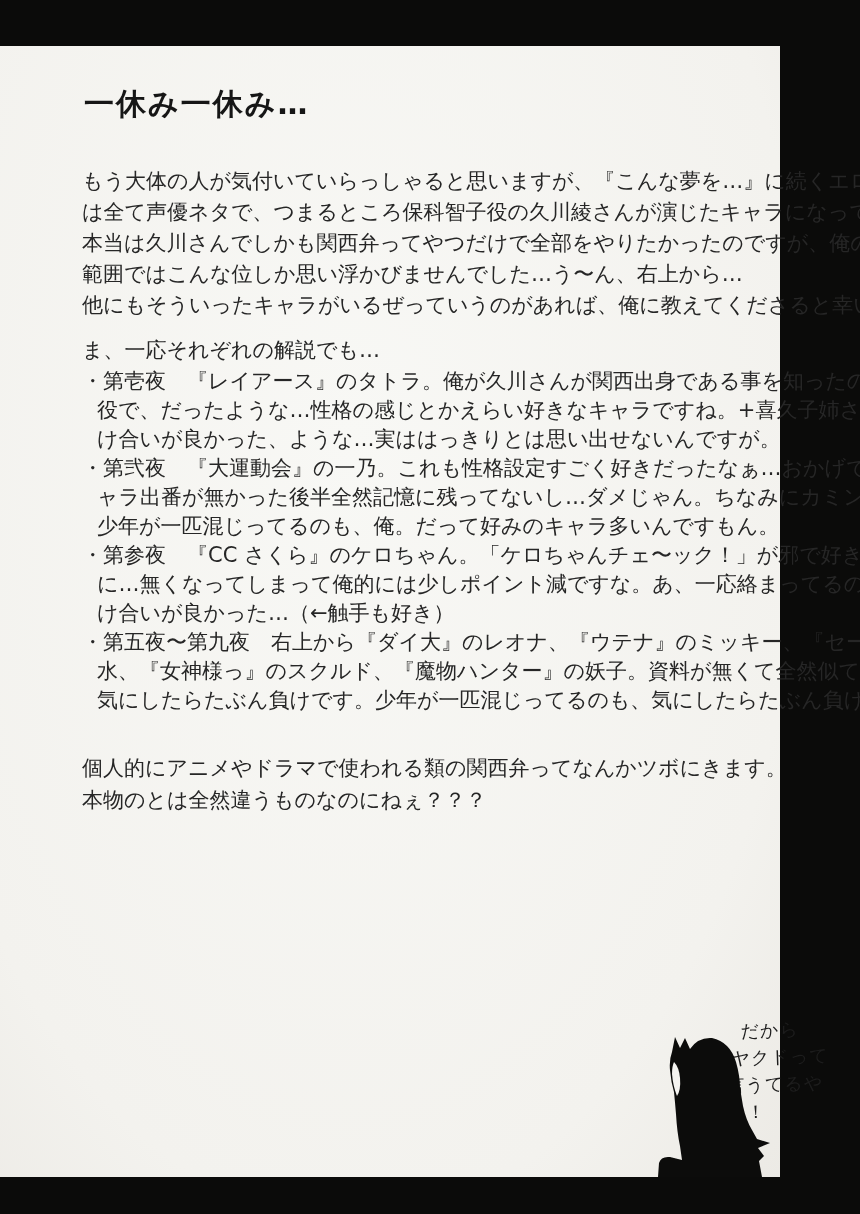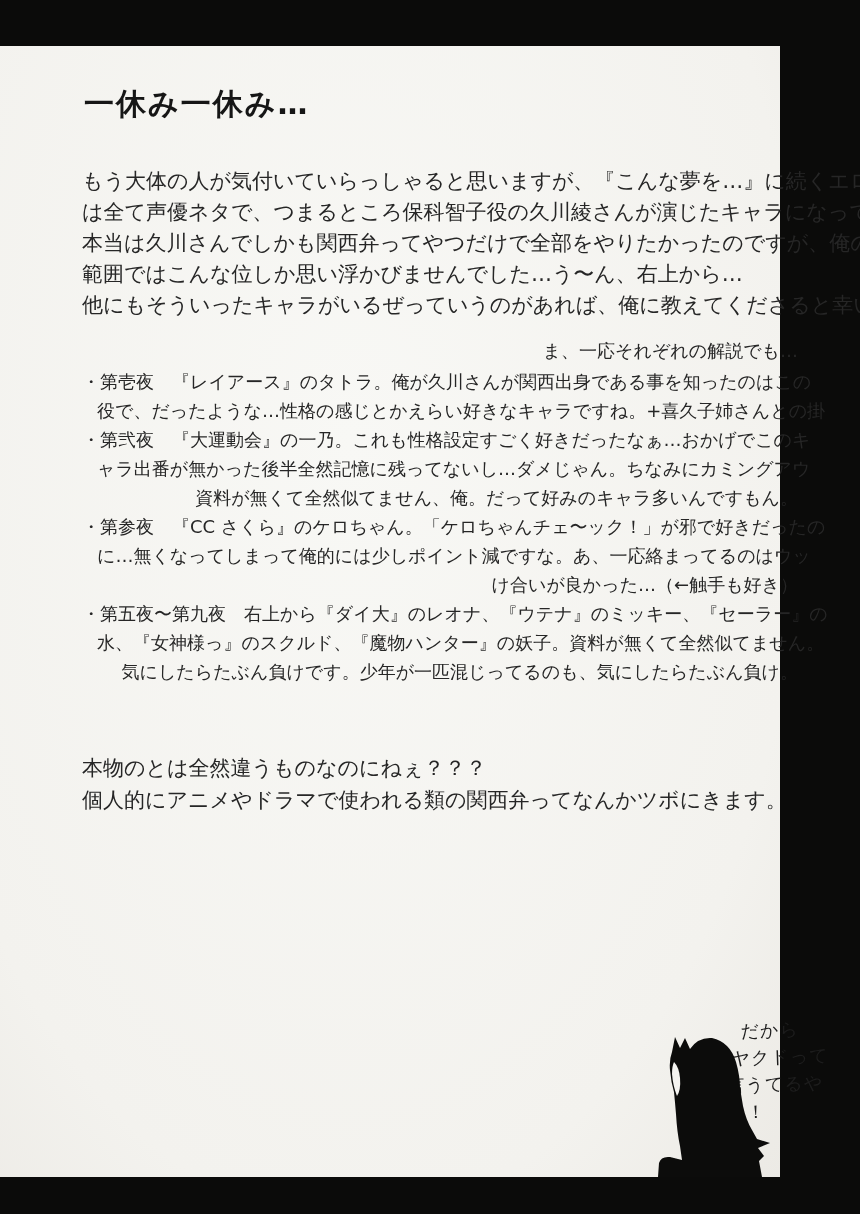--- a/index.html
+++ b/index.html
@@ -21,21 +21,21 @@
   .title{
     position:absolute;left:84px;top:38px;
     font-size:30px;font-weight:bold;color:#161616;
     letter-spacing:2px;
   }
   .textblock{
     position:absolute;left:82px;width:716px;
     color:#262626;
   }
   .intro{top:120px;font-size:21px;line-height:31px;}
-  .commentary{top:290px;font-size:18px;line-height:29px;text-align:right;}
+  .commentary{top:290px;font-size:21px;line-height:29px;}
   .outro{top:706px;font-size:21px;line-height:32px;}
   .line{white-space:nowrap;}
   .cont{padding-left:15px;}
   .heading-gap{height:2px;}
   .note{
     position:absolute;left:726px;top:970px;width:110px;
     font-size:18px;line-height:27px;color:#1d1d1d;
     transform:rotate(-2deg);
     letter-spacing:1px;
   }
@@ -62,44 +62,45 @@
       <div class="line">他にもそういったキャラがいるぜっていうのがあれば、俺に教えてくださると幸いっす。</div>
     </div>
 
     <div class="textblock commentary">
       <div class="line">ま、一応それぞれの解説でも…</div>
       <div class="heading-gap"></div>
 
       <div>
         <div class="line">・第壱夜　『レイアース』のタトラ。俺が久川さんが関西出身である事を知ったのはこの</div>
         <div class="line cont">役で、だったような…性格の感じとかえらい好きなキャラですね。+喜久子姉さんとの掛</div>
+        <div class="line cont">け合いが良かった、ような…実ははっきりとは思い出せないんですが。</div>
       </div>
 
       <div>
         <div class="line">・第弐夜　『大運動会』の一乃。これも性格設定すごく好きだったなぁ…おかげでこのキ</div>
         <div class="line cont">ャラ出番が無かった後半全然記憶に残ってないし…ダメじゃん。ちなみにカミングアウ</div>
-        <div class="line cont">資料が無くて全然似てません、俺。だって好みのキャラ多いんですもん。</div>
+        <div class="line cont">少年が一匹混じってるのも、俺。だって好みのキャラ多いんですもん。</div>
       </div>
 
       <div>
         <div class="line">・第参夜　『CC さくら』のケロちゃん。「ケロちゃんチェ〜ック！」が邪で好きだったの</div>
         <div class="line cont">に…無くなってしまって俺的には少しポイント減ですな。あ、一応絡まってるのはウッ</div>
         <div class="line cont">け合いが良かった…（←触手も好き）</div>
       </div>
 
       <div>
         <div class="line">・第五夜〜第九夜　右上から『ダイ大』のレオナ、『ウテナ』のミッキー、『セーラー』の</div>
         <div class="line cont">水、『女神様っ』のスクルド、『魔物ハンター』の妖子。資料が無くて全然似てません。</div>
         <div class="line cont">気にしたらたぶん負けです。少年が一匹混じってるのも、気にしたらたぶん負け。</div>
       </div>
     </div>
 
     <div class="textblock outro">
+      <div class="line">個人的にアニメやドラマで使われる類の関西弁ってなんかツボにきます。</div>
       <div class="line">本物のとは全然違うものなのにねぇ？？？</div>
-      <div class="line">個人的にアニメやドラマで使われる類の関西弁ってなんかツボにきます。</div>
     </div>
 
     <div class="note">
       <div class="n0">だから</div>
       <div class="n1">ヤクドって</div>
       <div class="n2">言うてるやろ！</div>
     </div>
 
     <svg class="silhouette" viewBox="0 0 180 167" width="180" height="167" xmlns="http://www.w3.org/2000/svg">
       <path fill="#0c0c0b" d="M28,167

